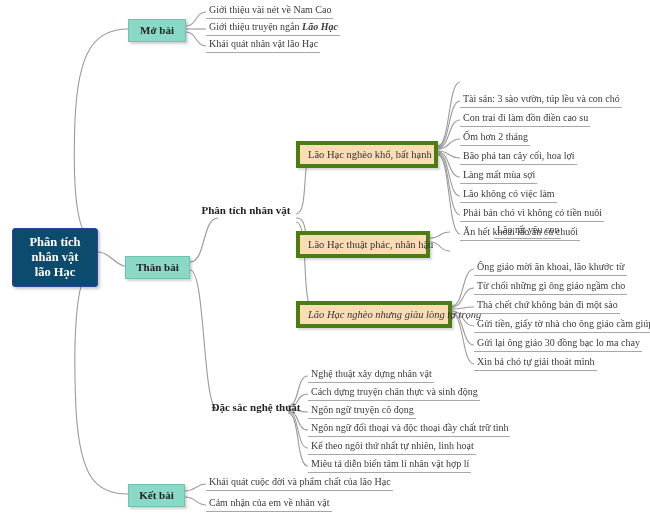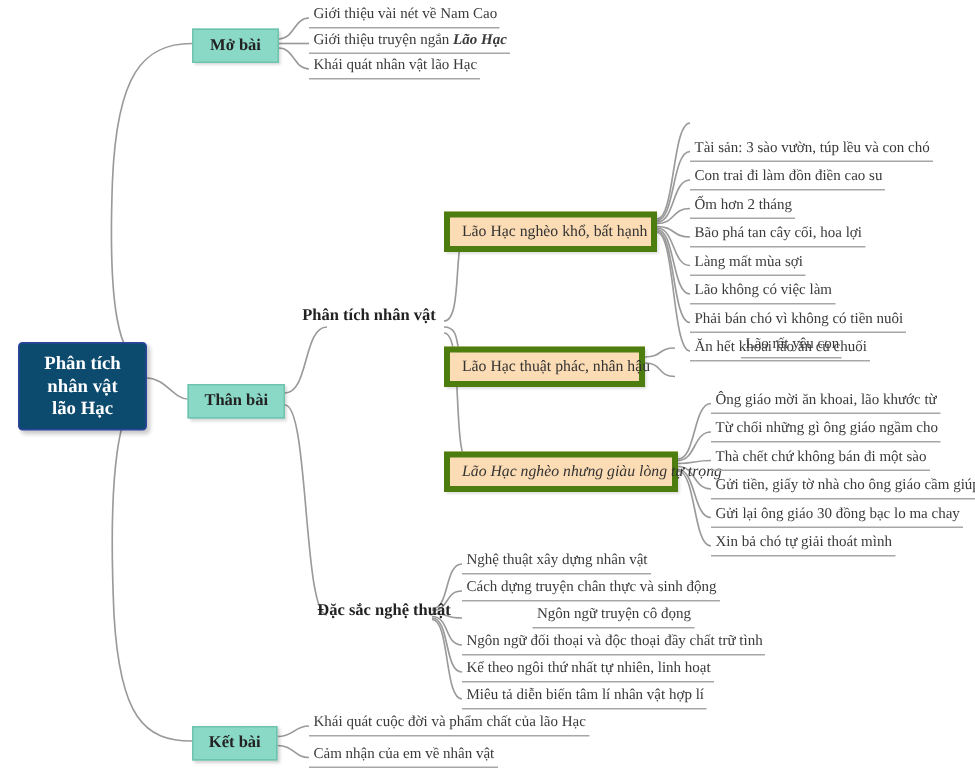--- a/index.html
+++ b/index.html
@@ -204,21 +204,21 @@
   <div class="node leaf" style="left:474px; top:318px;"><span>Gửi tiền, giấy tờ nhà cho ông giáo cầm giúp</span></div>
   <div class="node leaf" style="left:474px; top:337px;"><span>Gửi lại ông giáo 30 đồng bạc lo ma chay</span></div>
   <div class="node leaf" style="left:474px; top:356px;"><span>Xin bả chó tự giải thoát mình</span></div>
 
   <div class="node plain-bold" style="left:182px; top:401px; width:92px;margin-left:28px;">
     <span>Đặc sắc nghệ thuật</span>
   </div>
 
   <div class="node leaf" style="left:308px; top:368px;"><span>Nghệ thuật xây dựng nhân vật</span></div>
   <div class="node leaf" style="left:308px; top:386px;"><span>Cách dựng truyện chân thực và sinh động</span></div>
-  <div class="node leaf" style="left:308px; top:404px;margin-left:47px;"><span>Ngôn ngữ truyện cô đọng</span></div>
+  <div class="node leaf" style="left:308px; top:404px;"><span>Ngôn ngữ truyện cô đọng</span></div>
   <div class="node leaf" style="left:308px; top:422px;"><span>Ngôn ngữ đối thoại và độc thoại đầy chất trữ tình</span></div>
   <div class="node leaf" style="left:308px; top:440px;"><span>Kể theo ngôi thứ nhất tự nhiên, linh hoạt</span></div>
   <div class="node leaf" style="left:308px; top:458px;"><span>Miêu tả diễn biến tâm lí nhân vật hợp lí</span></div>
 
   <div class="node teal" style="left:128px; top:484px; width:57px;">
     <span>Kết bài</span>
   </div>
 
   <div class="node leaf" style="left:206px; top:476px;"><span>Khái quát cuộc đời và phẩm chất của lão Hạc</span></div>
   <div class="node leaf" style="left:206px; top:497px;"><span>Cảm nhận của em về nhân vật</span></div>

